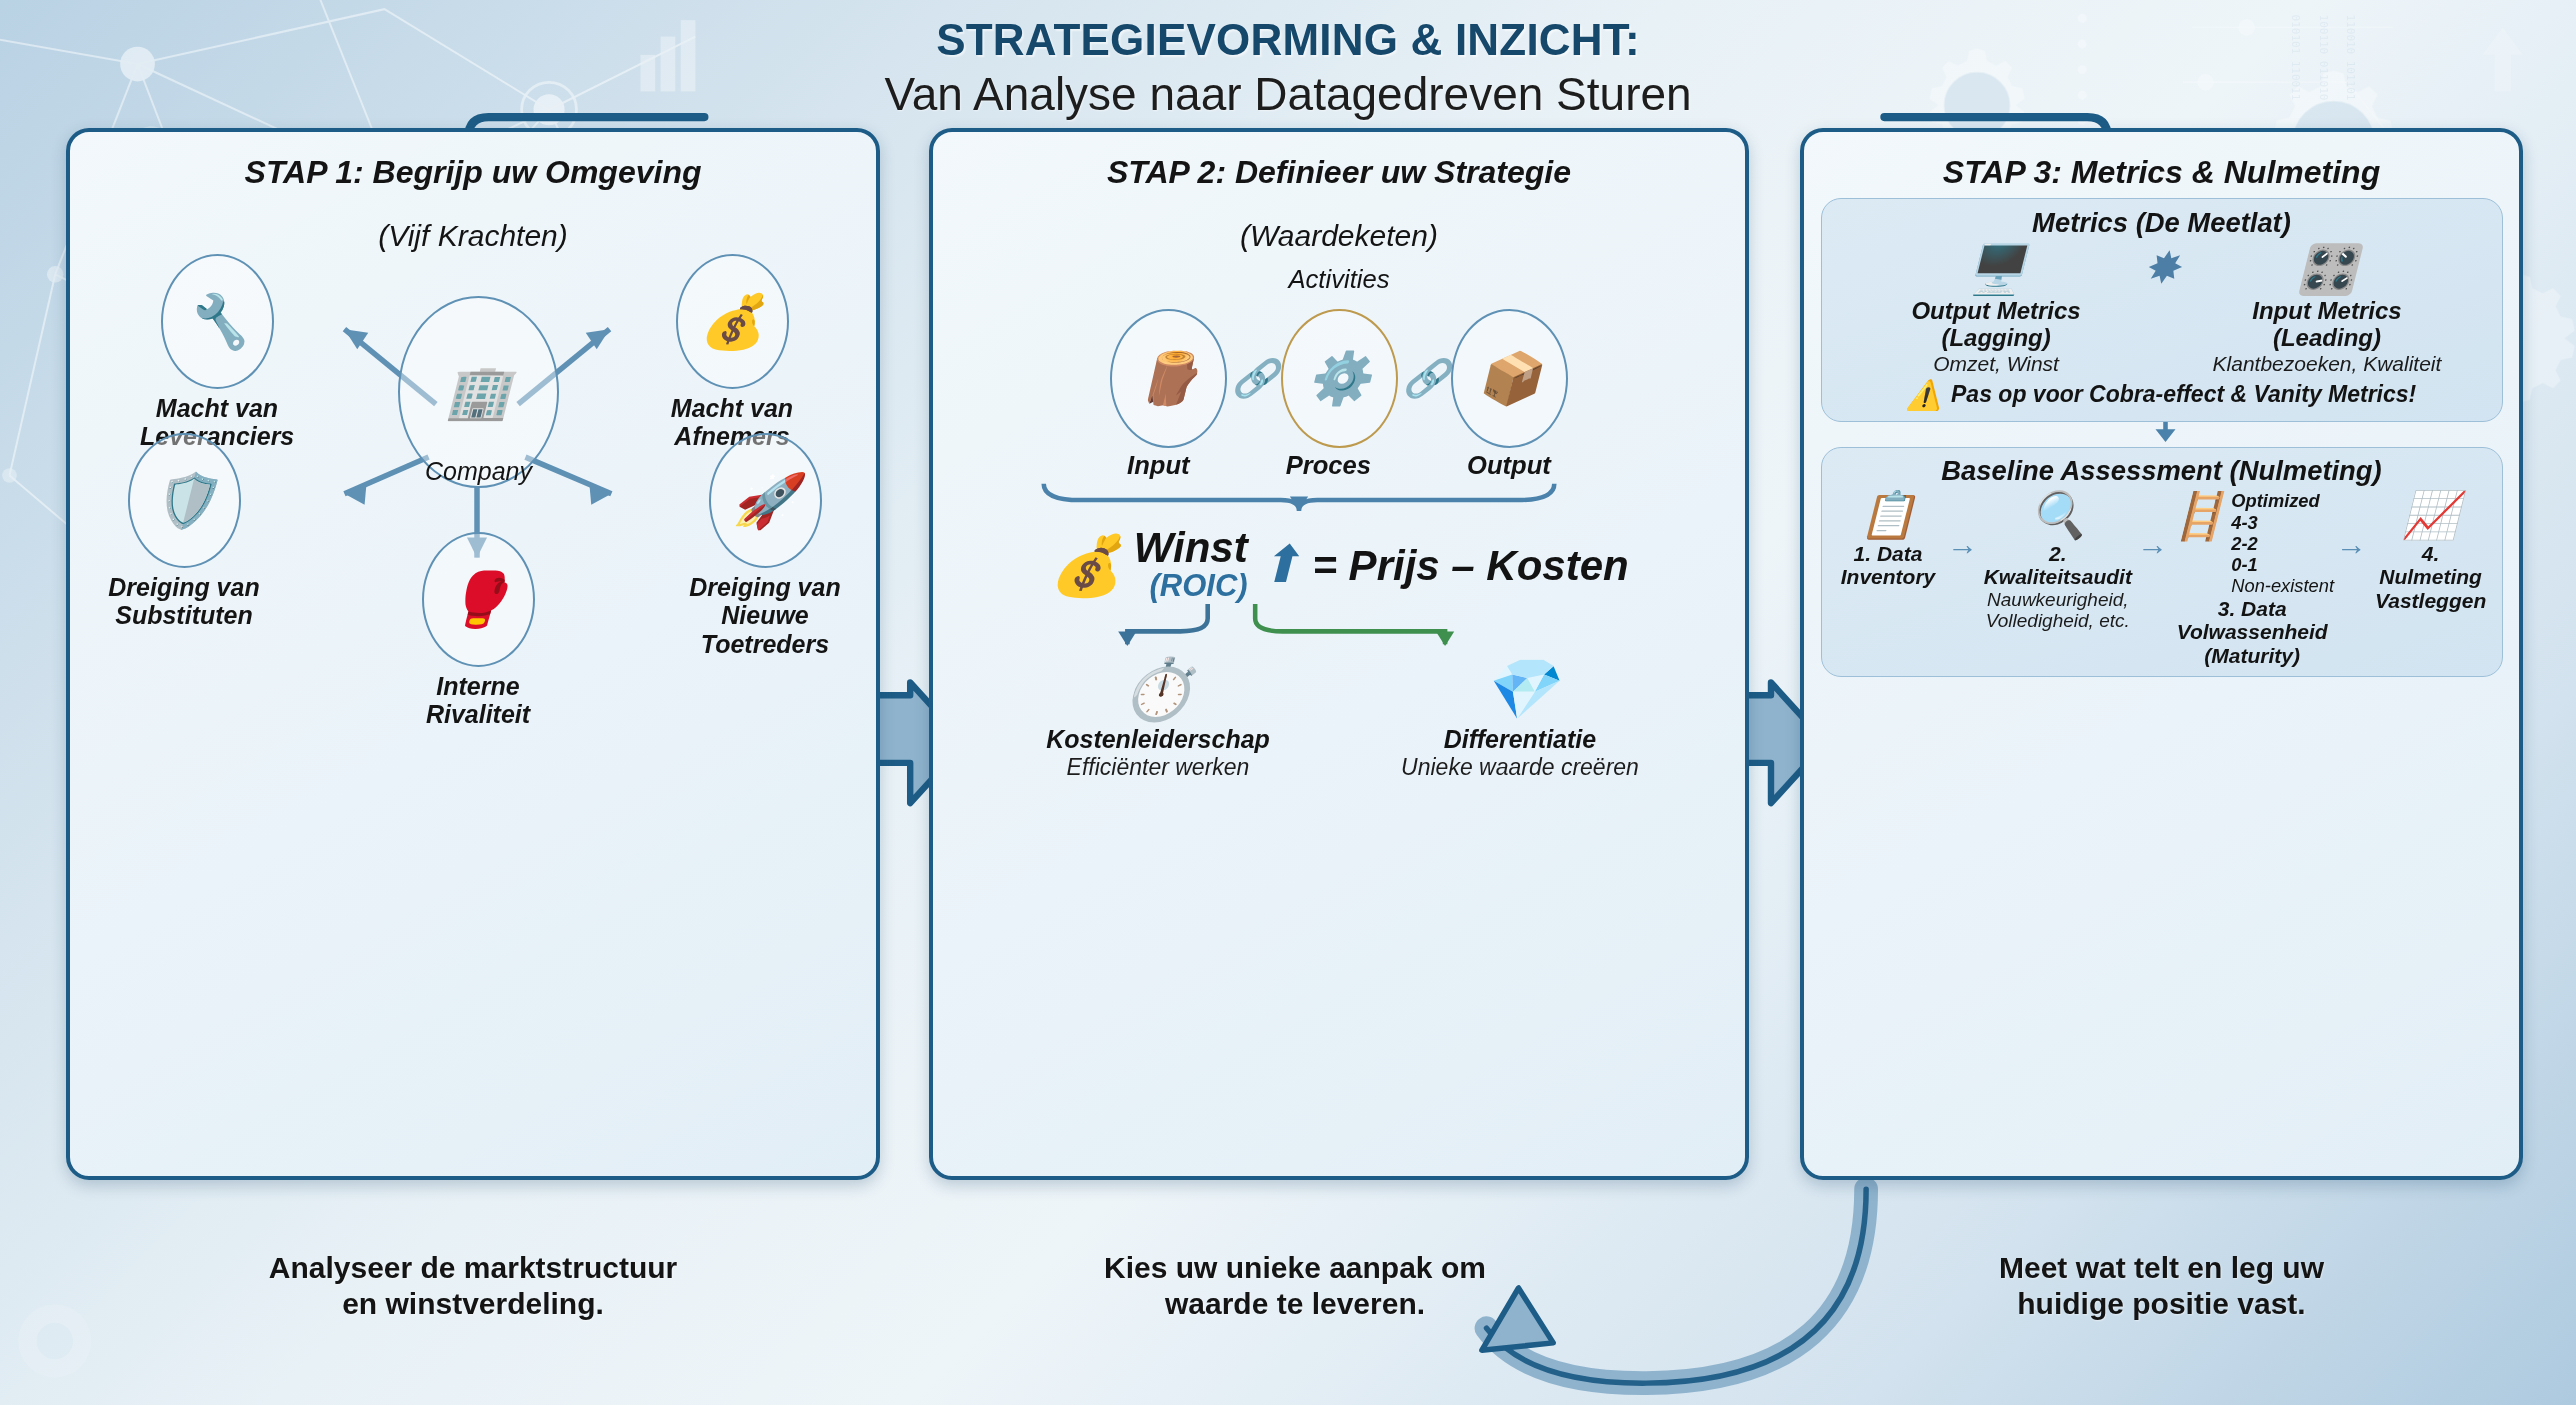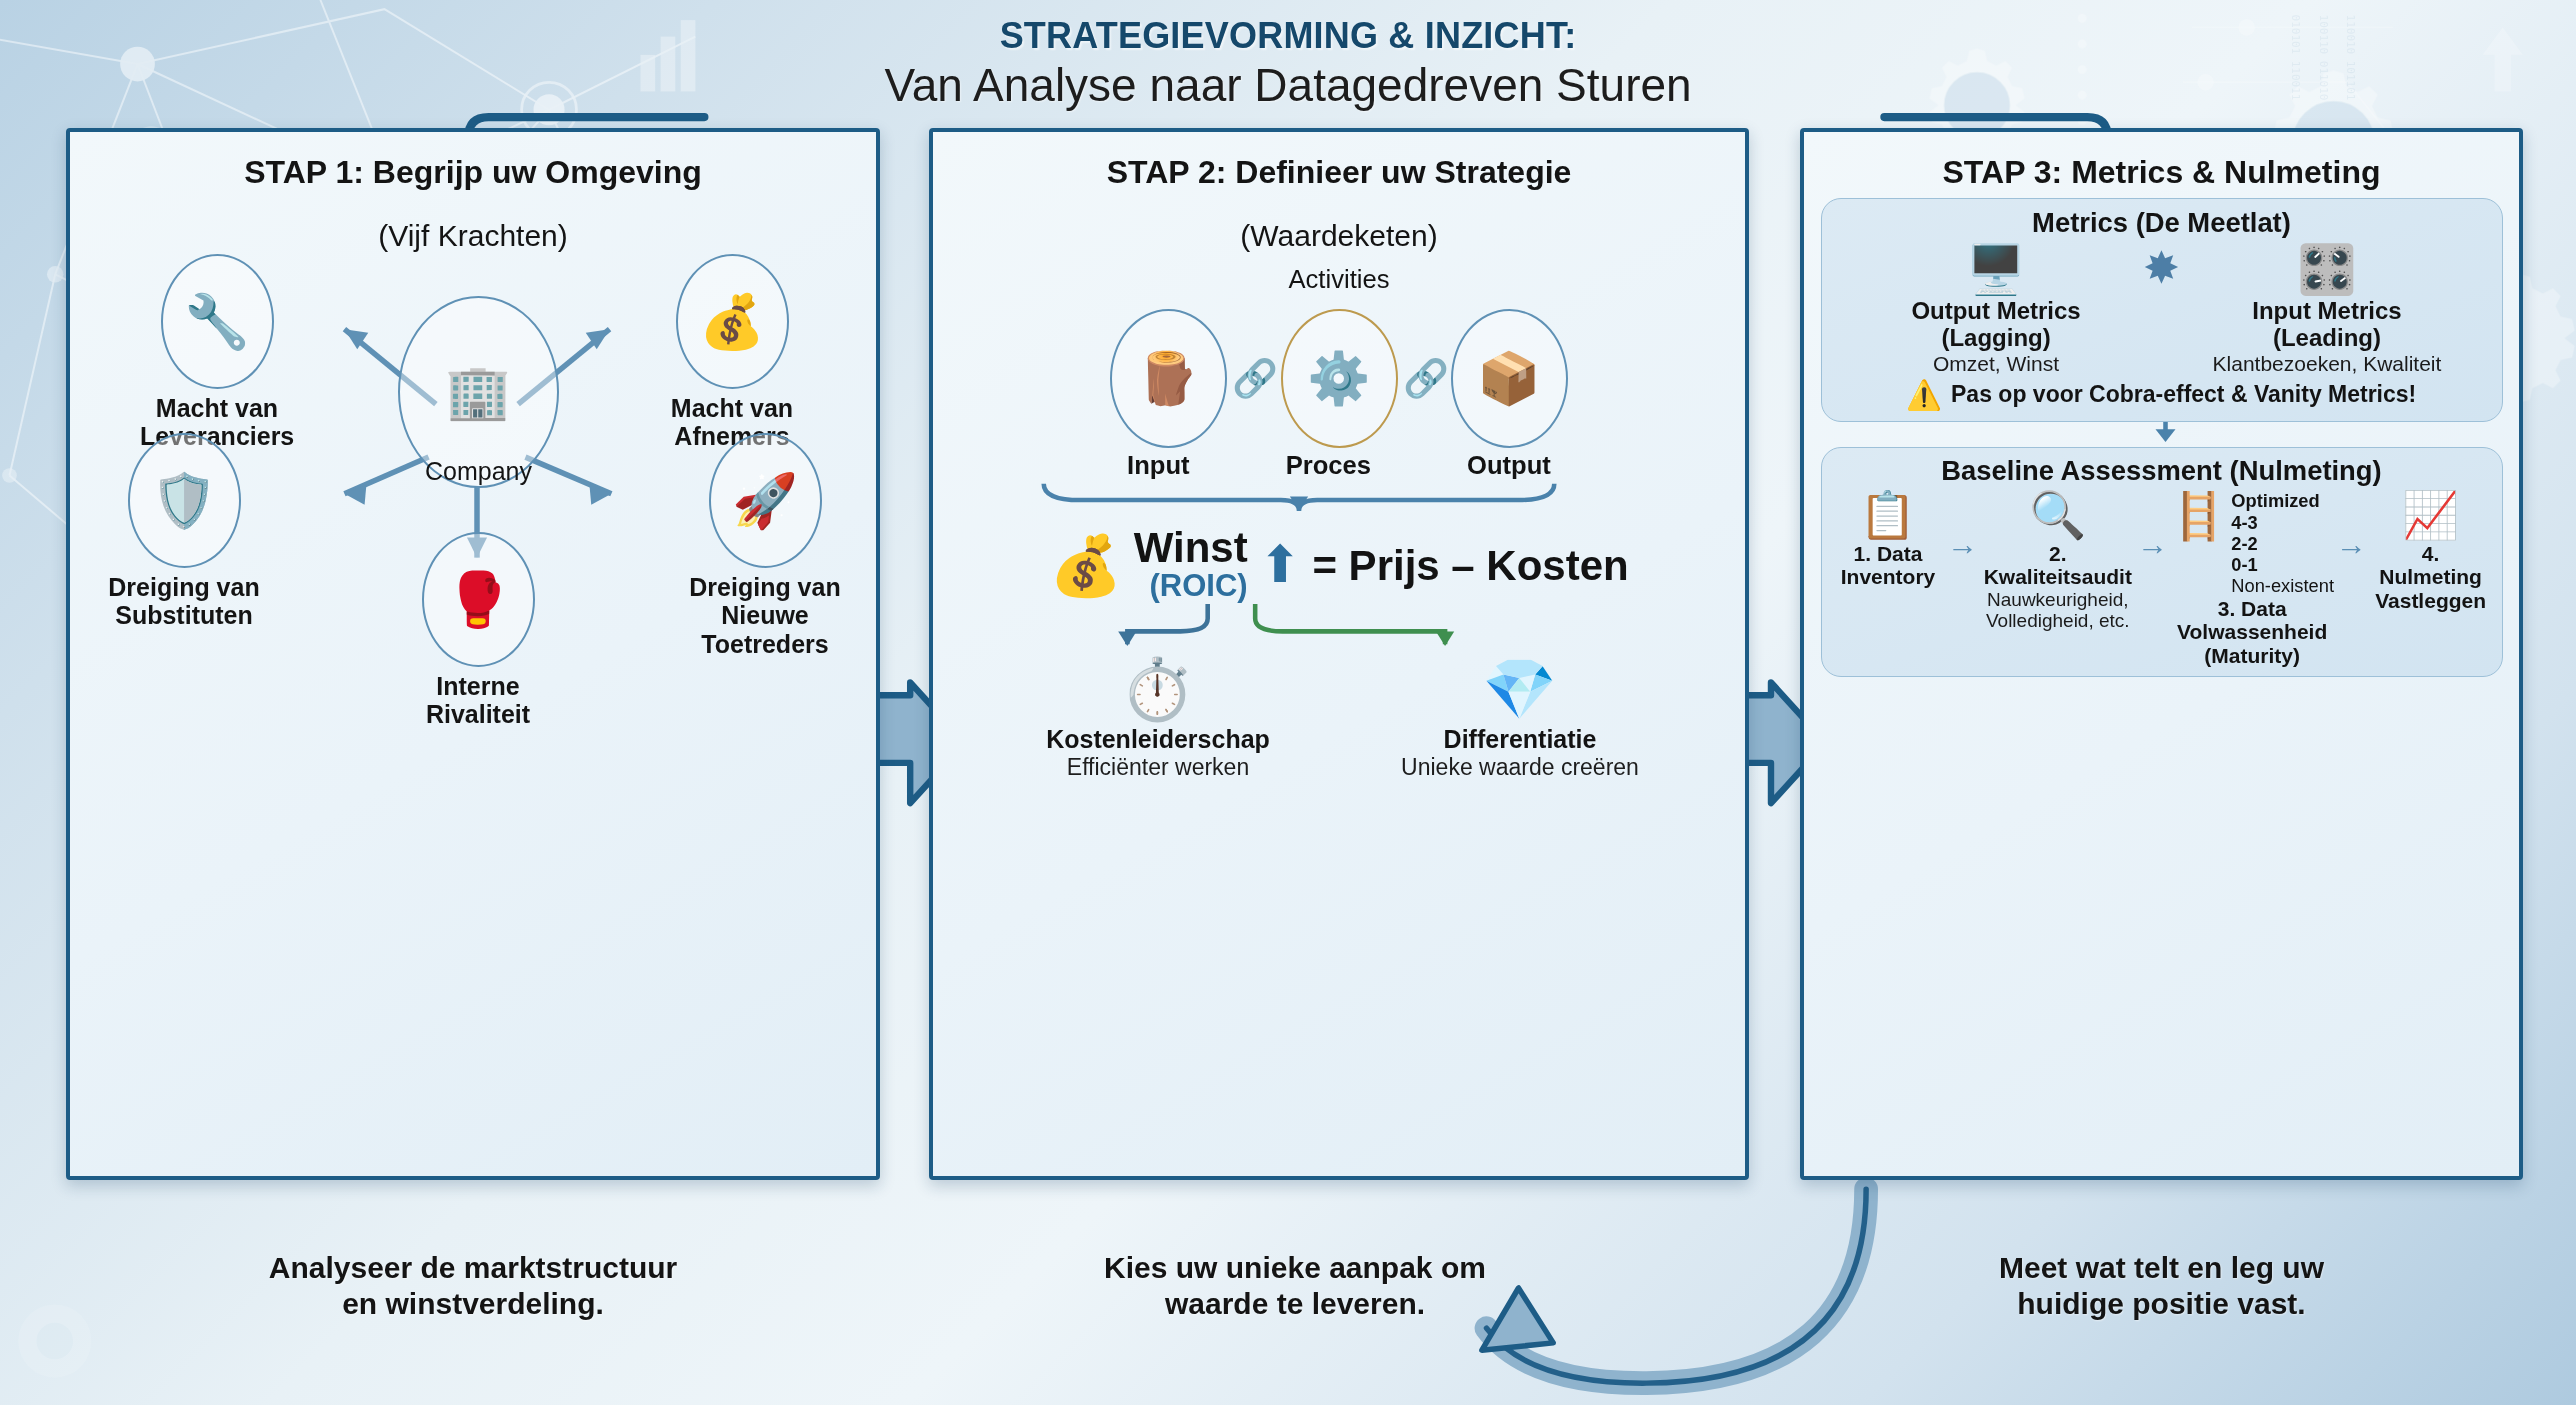--- a/index.html
+++ b/index.html
@@ -16,39 +16,40 @@
   .bg-gears { right:0; top:0; width:750px; height:640px; opacity:.5; }
   .bg-circ { right:0; top:0; width:421px; height:329px; opacity:.35; }
   .bg-gears-bl { left:0; bottom:0; width:274px; height:274px; opacity:.22; }
 
   
   .title-wrap {
     position:absolute; top:16.5px; left:0; width:100%;
     text-align:center; z-index:6;
   }
   .title-main {
-    font-size:36px; font-weight:bold; color:#15486b;
+    font-size:44px; font-weight:bold; color:#15486b;
     letter-spacing:0.2px; line-height:1.06;
     text-shadow:1.8px 1.8px 1.8px rgba(255,255,255,.55);
   }
   .title-sub {
     font-size:46px; color:#1d1d1d; line-height:1.18; margin-top:3.7px;
     text-shadow:0.9px 0.9px 1.8px rgba(255,255,255,.5);
   }
 
   .connector-svg { position:absolute; inset:0; z-index:2; pointer-events:none; }
 
   
   .panel {
     position:absolute;
     background:linear-gradient(150deg,#f2f8fb 0%, #eaf3f9 55%, #e2eef6 100%);
     border:4.6px solid #1d5c86;
-    border-radius:4px;
+    border-radius:23px;
     box-shadow:0 5.5px 14.6px rgba(20,60,95,.22);
     z-index:4;
+    font-style:italic;
   }
   #panel1 { left:66px;  top:128px; width:814px;  height:531px; height:531px; }
   #panel1 { height:531px; }
   #panel1 { top:128px; height:529px; }
   #panel1 { height:529px; }
   #panel1 { top:128px; left:66px; width:814px; height:529px; }
   #panel1 { height:529px; }
 
   #panel1 { top:128px; height:529px; }
   .panel-h {

